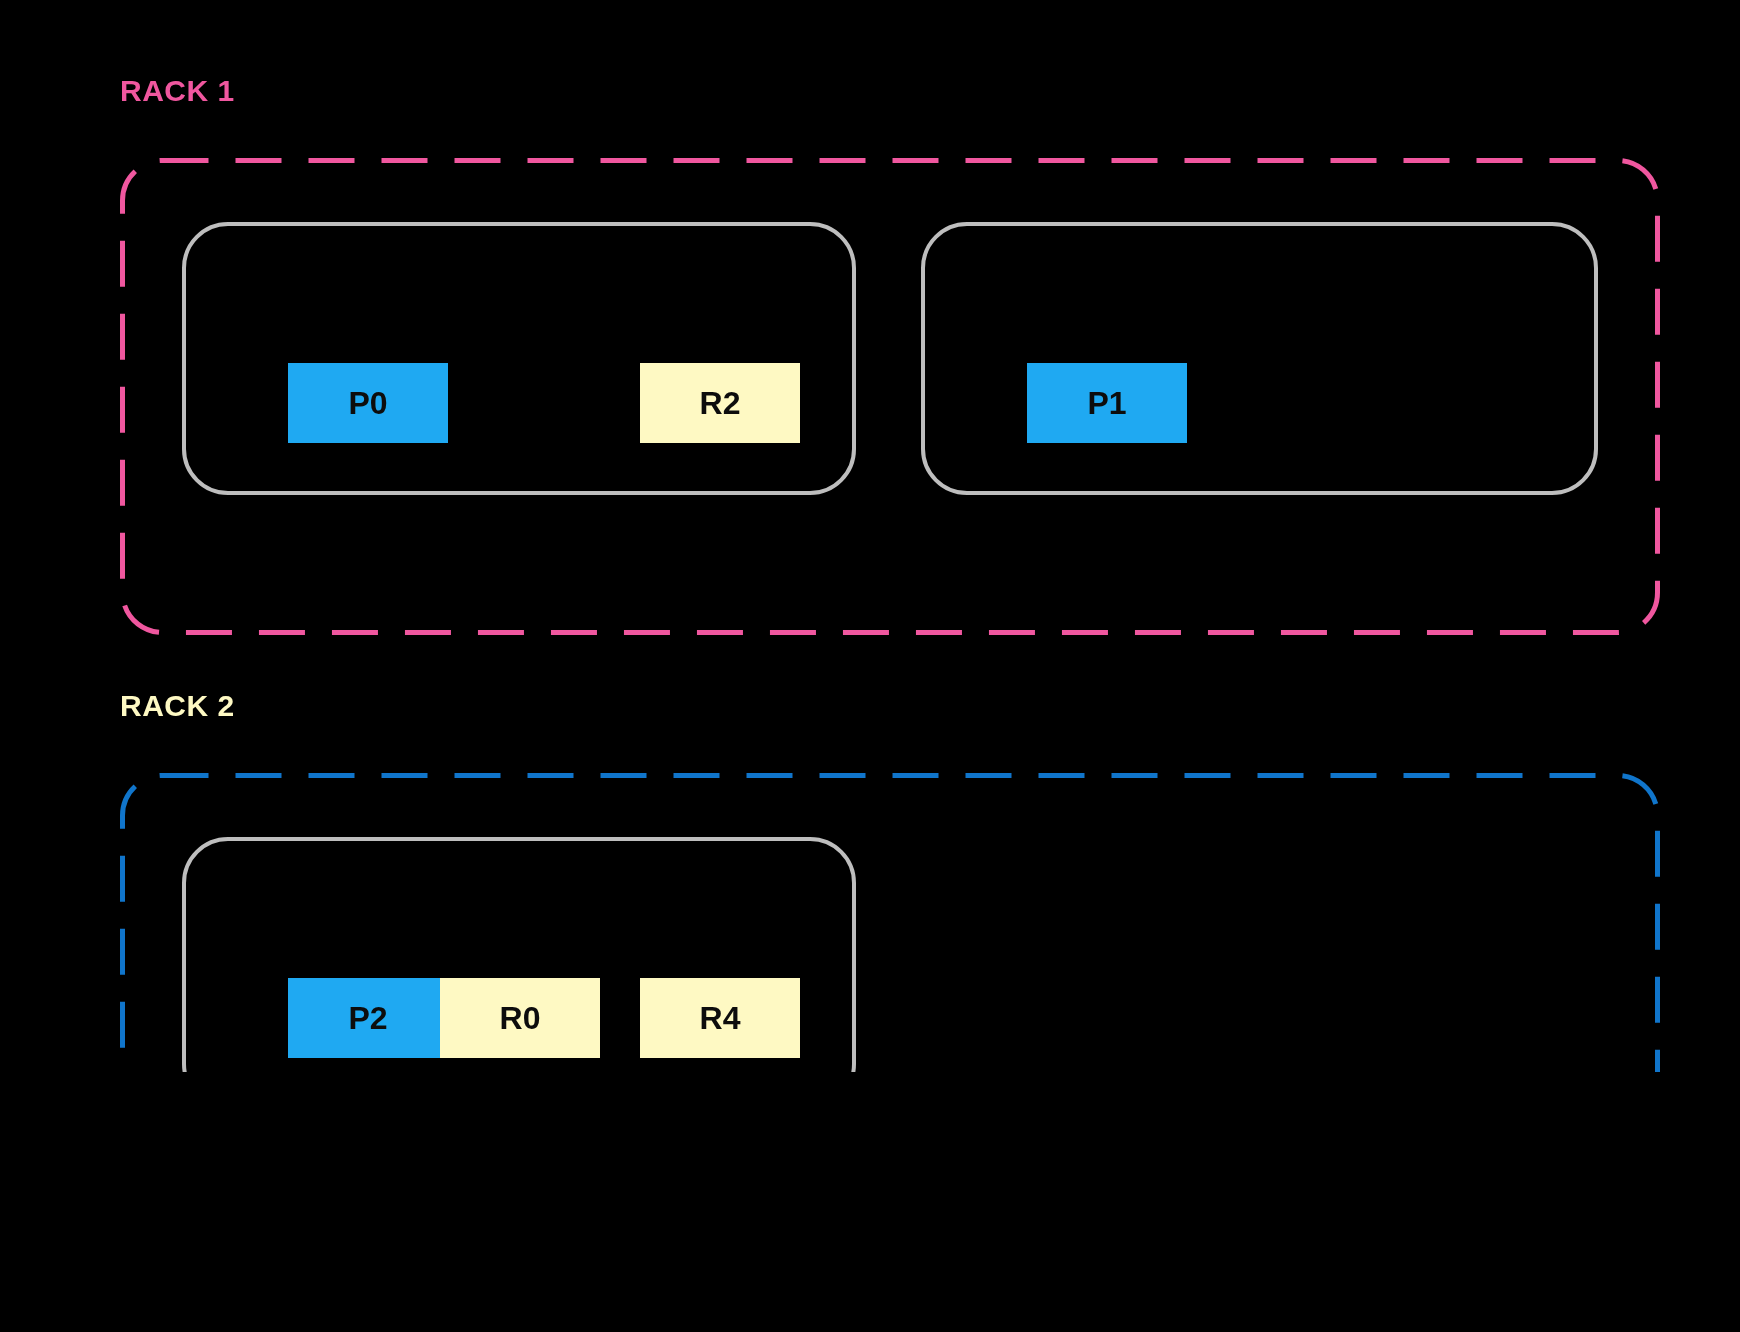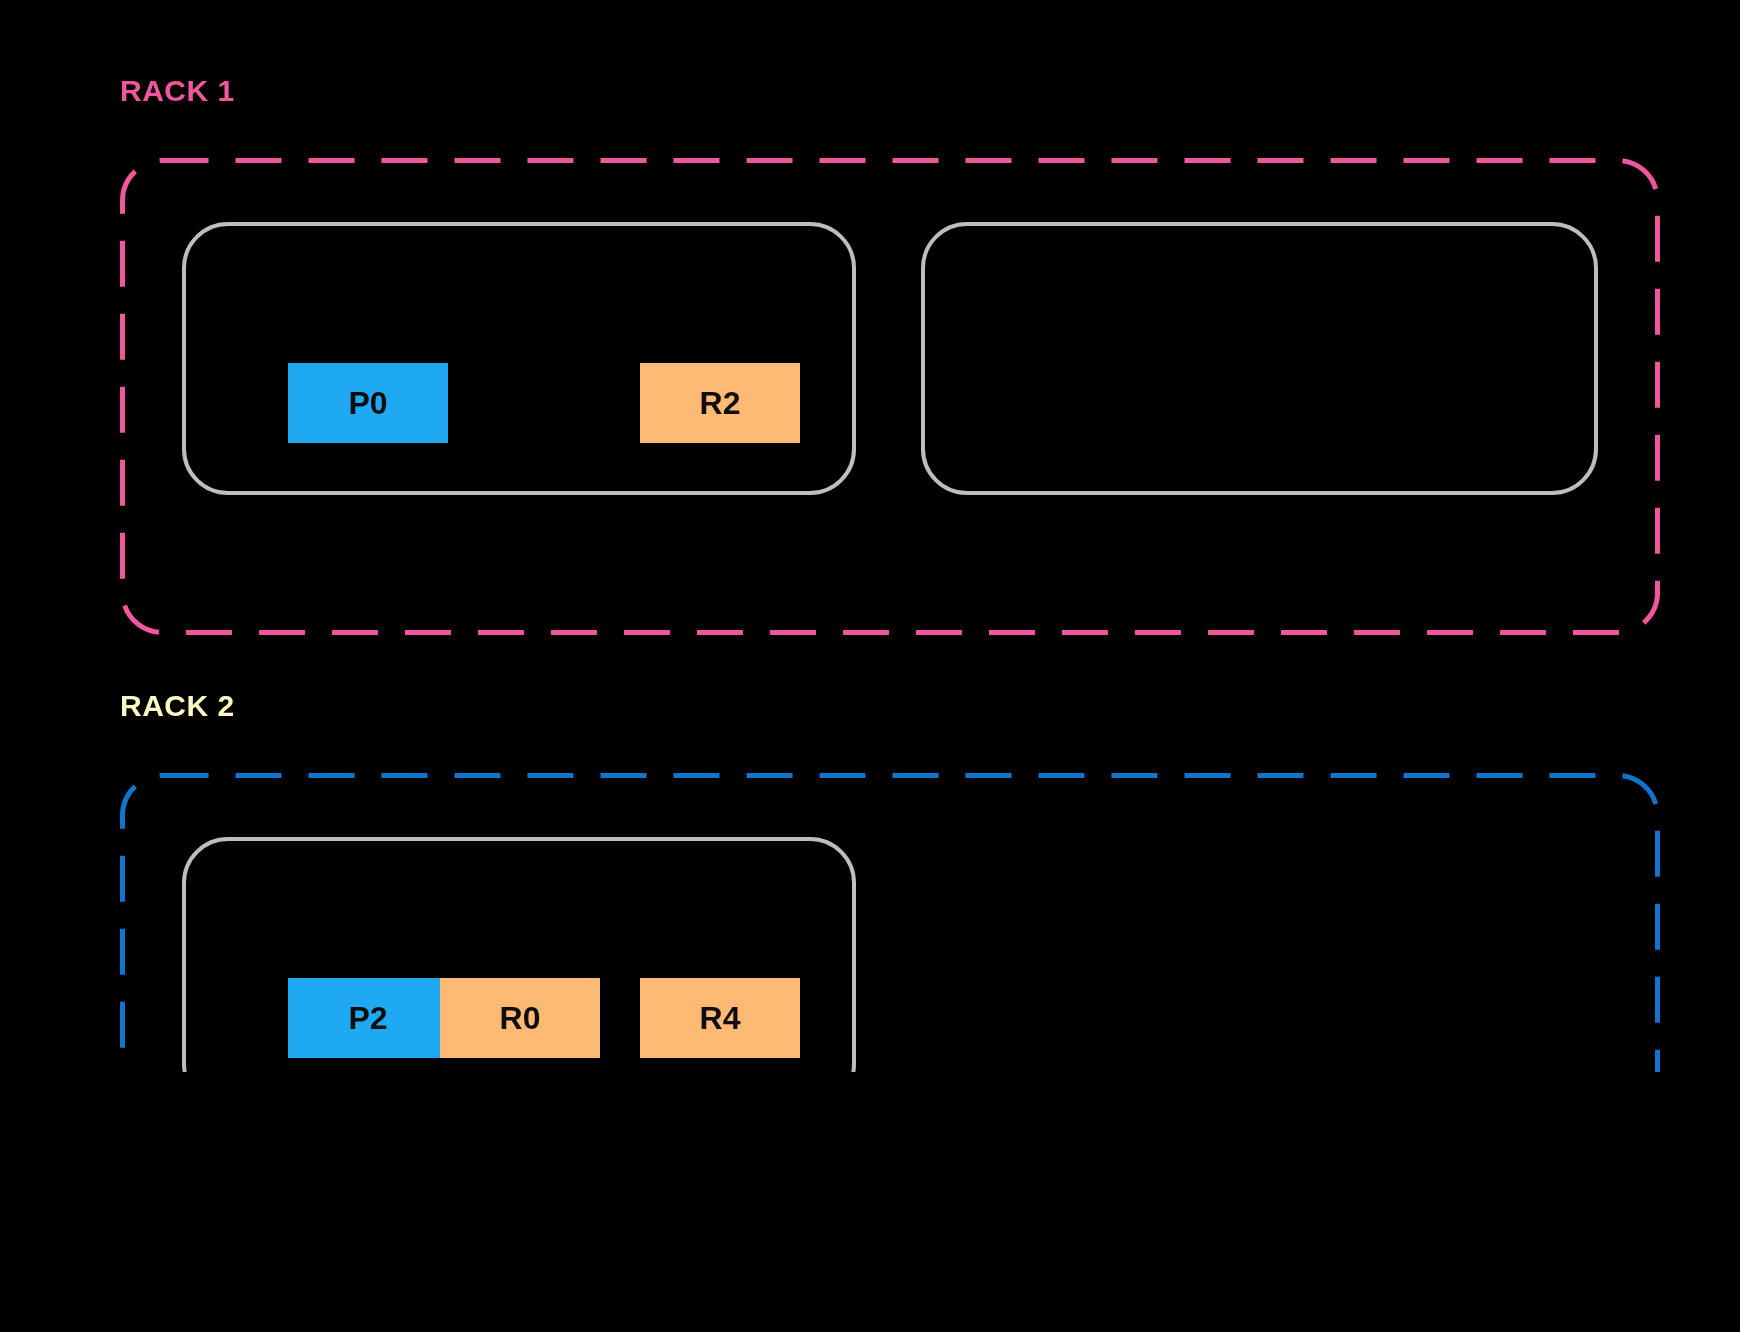--- a/index.html
+++ b/index.html
@@ -61,39 +61,40 @@
     align-items: center;
     justify-content: center;
     font-size: 32px;
     font-weight: bold;
     color: #0D0D0D;
   }
   .slot.pos1 { left: 64px; margin-left: 38px; }
   .slot.pos2 { left: 254px; }
   .slot.pos3 { left: 454px; }
   .slot.primary { background: #1FA9F2; }
-  .slot.replica { background: #fdba74; }
+  .slot.replica { background: #fef9c3; }
 </style>
 </head>
 <body>
 
 <div class="canvas">
 
   <div class="rack-label rack1">RACK 1</div>
 
   <svg class="boundary rack1" width="1540" height="478" viewBox="0 0 1540 478">
     <rect x="2.5" y="2.5" width="1535" height="472" rx="40" stroke="#F0579F"></rect>
   </svg>
 
   <div class="node n1 row1">
     <div class="slot primary pos1">P0</div>
     <div class="slot replica pos3">R2</div>
   </div>
 
   <div class="node n2 row1">
+    <div class="slot primary pos1">P1</div>
   </div>
 
   <div class="rack-label rack2">RACK 2</div>
 
   <svg class="boundary rack2" width="1540" height="478" viewBox="0 0 1540 478">
     <rect x="2.5" y="2.5" width="1535" height="472" rx="40" stroke="#1075CB"></rect>
   </svg>
 
   <div class="node n1 row2">
     <div class="slot primary pos1">P2</div>

